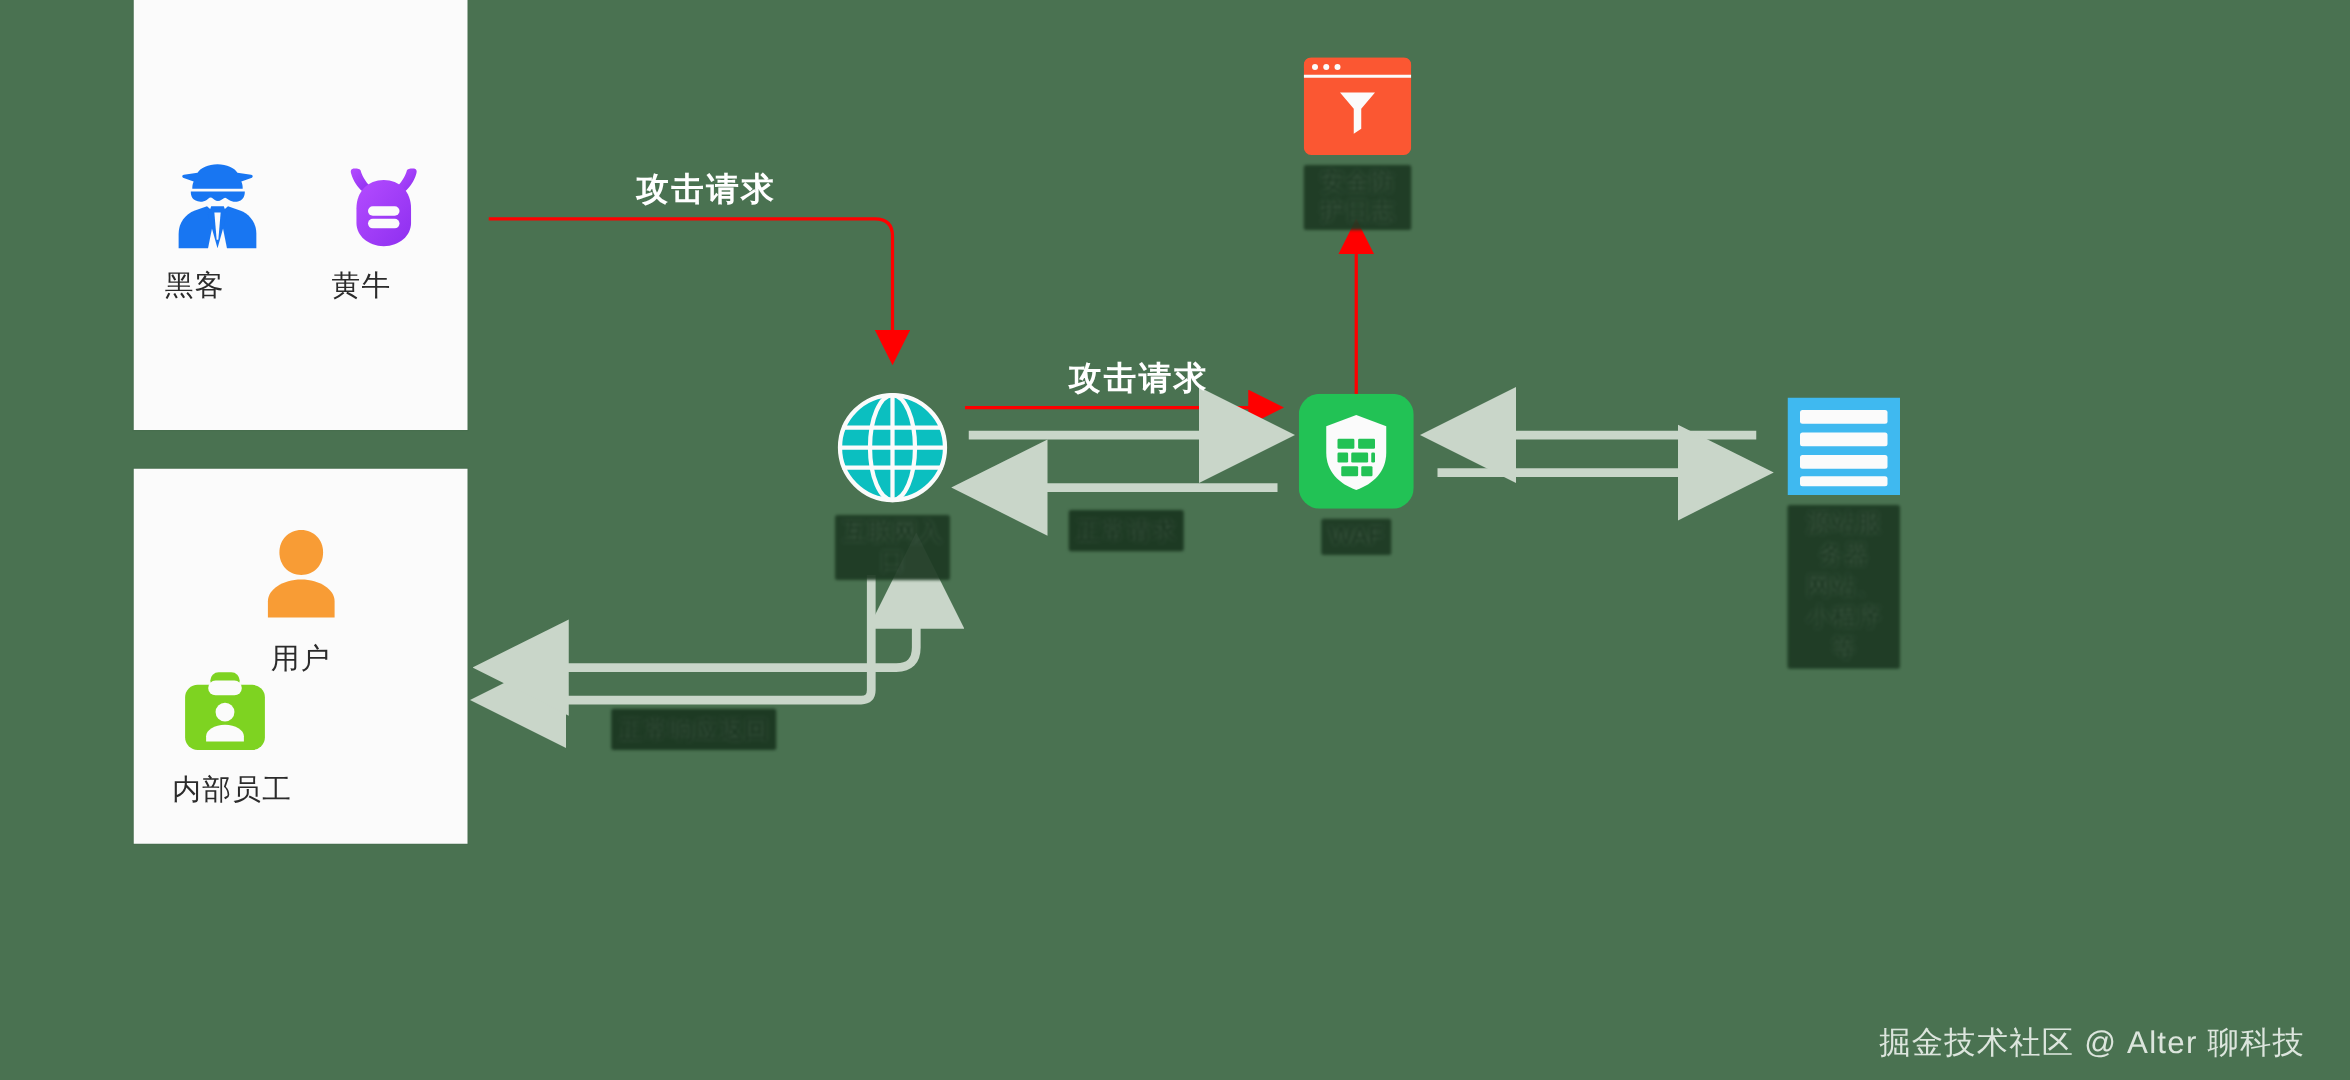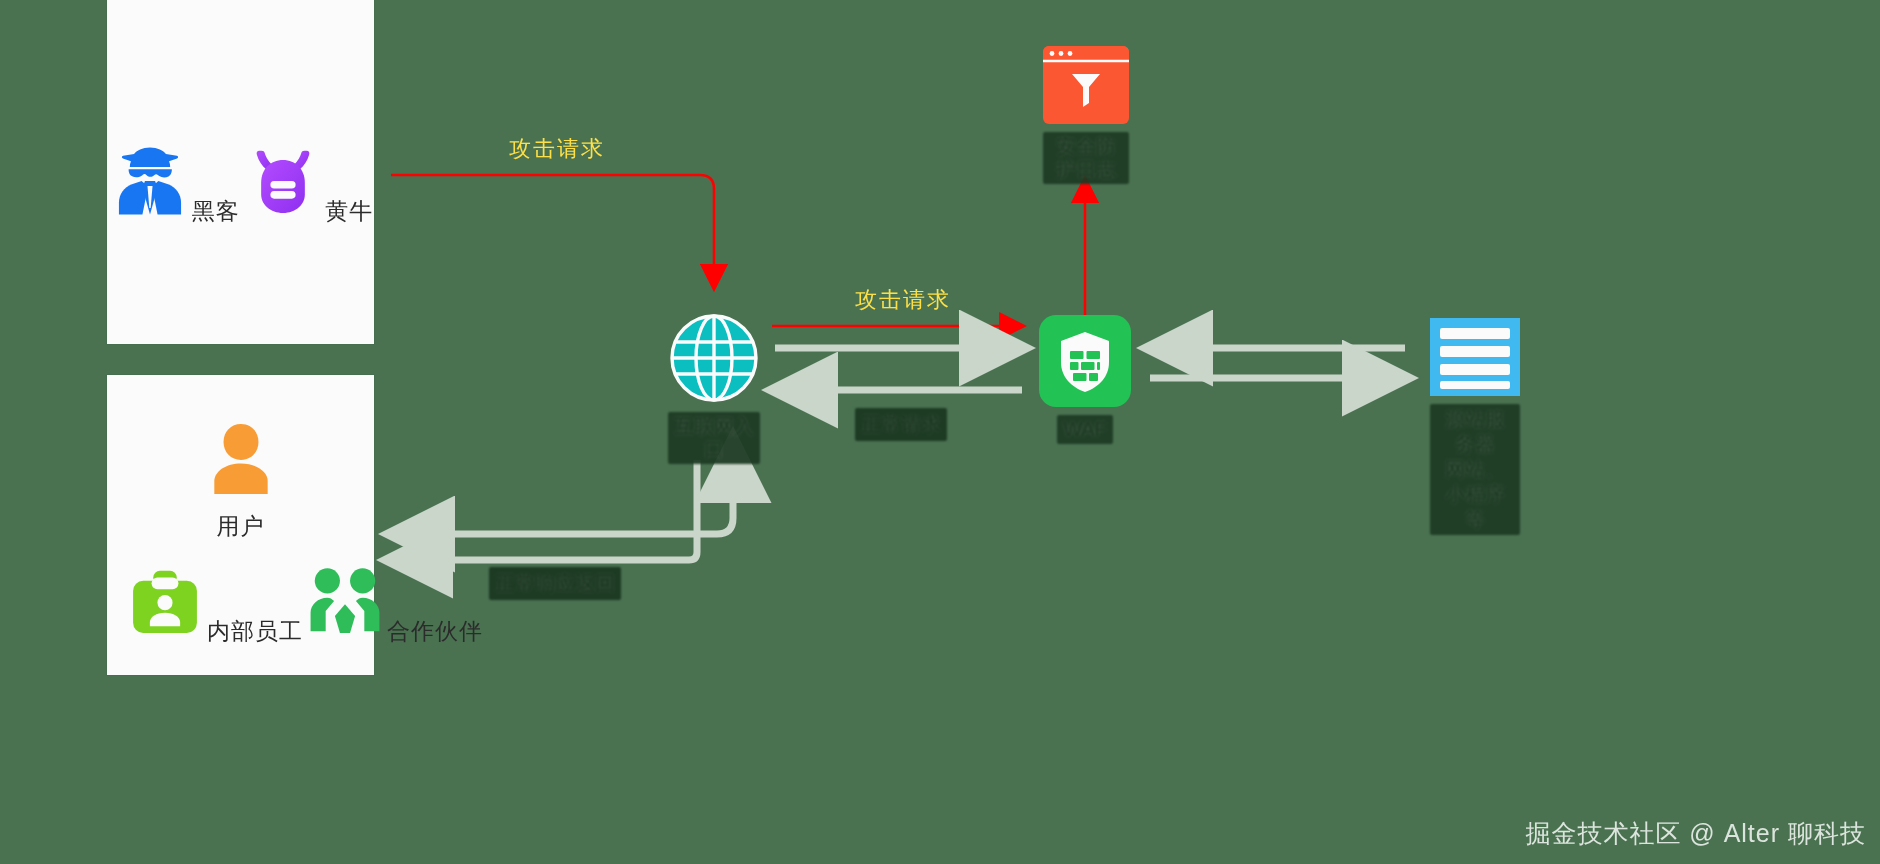--- a/index.html
+++ b/index.html
@@ -18,21 +18,21 @@
   }
   #card-threats{left:107px;top:0px;width:267px;height:344px;}
   #card-users  {left:107px;top:375px;width:267px;height:300px;}
 
   .grid2{
     position:absolute;inset:0;
     display:grid;grid-template-columns:1fr 1fr;
     align-content:center;justify-items:center;
   }
   #card-threats .grid2{padding-top:18px;row-gap:22px;}
-  .cell{display:flex;flex-direction:row;align-items:flex-end;justify-content:flex-end;}
+  .cell{display:flex;flex-direction:column;align-items:flex-start;justify-content:flex-end;}
   .glyph{width:84px;height:84px;display:block;}
   .glyph svg{width:100%;height:100%;display:block;}
   .cap{
     margin-top:10px;font-size:23px;color:#2b2b2b;
     letter-spacing:1px;white-space:nowrap;line-height:1;
   }
 
   
   #card-users .u-top{
     position:absolute;left:0;right:0;top:38px;
@@ -61,33 +61,33 @@
     border-radius:2px;
     filter:blur(1.15px);
     opacity:.93;
     text-shadow:0 0 3px rgba(255,255,255,.25);
   }
   .redacted.two{line-height:1.25;}
 
   
   .svg-layer{position:absolute;inset:0;width:1880px;height:864px;pointer-events:none;}
   .redlabel{
-    position:absolute;color:#fde047;font-size:22px;font-weight:400;
+    position:absolute;color:#ffffff;font-size:26px;font-weight:700;
     letter-spacing:2px;white-space:nowrap;
   }
   .chip-grey{
     position:absolute;padding:3px 6px;font-size:20px;color:#16311c;
     background:#1d3a23;border-radius:2px;filter:blur(1.15px);
     white-space:pre-line;text-align:center;
     text-shadow:0 0 3px rgba(255,255,255,.22);
   }
 
   
   #watermark{
-    position:absolute;right:14px;bottom:14px;
+    position:absolute;right:36px;bottom:14px;
     color:#e9efe9;font-size:25px;letter-spacing:1px;
     opacity:.92;white-space:nowrap;
   }
 </style>
 </head>
 <body>
 
 <div id="stage">
 
   <div class="card" id="card-threats">
@@ -162,34 +162,20 @@
             <g fill="#fbfbfb">
               <rect x="34" y="22" width="32" height="14" rx="7"></rect>
               <circle cx="50" cy="52" r="9"></circle>
               <path d="M50 64c-10 0-18 5-18 11v5h36v-5c0-6-8-11-18-11z"></path>
             </g>
           </svg>
         </span>
         <span class="cap">内部员工</span>
       </div>
 
-      <div class="cell">
-        <span class="glyph">
-          <svg viewBox="0 0 100 100">
-            <g fill="#2ebd59">
-              <circle cx="29" cy="26" r="15"></circle>
-              <circle cx="71" cy="26" r="15"></circle>
-              <path d="M29 46c-11 0-20 8-20 18v22h18V62l10-12c-2.4-2.6-5-4-8-4z"></path>
-              <path d="M71 46c11 0 20 8 20 18v22H73V62L63 50c2.4-2.6 5-4 8-4z"></path>
-              <path d="M50 54 38 68l6 20h12l6-20z"></path>
-            </g>
-          </svg>
-        </span>
-        <span class="cap">合作伙伴</span>
-      </div>
     </div>
   </div>
 
   <svg class="svg-layer">
     <defs>
       <marker id="arrowRed" markerWidth="11" markerHeight="11" refX="9" refY="5.5" orient="auto">
         <path d="M0,0 L11,5.5 L0,11 z" fill="#ff0000"></path>
       </marker>
       <marker id="arrowGrey" markerWidth="11" markerHeight="11" refX="9" refY="5.5" orient="auto">
         <path d="M0,0 L11,5.5 L0,11 z" fill="#c9d6c9"></path>

